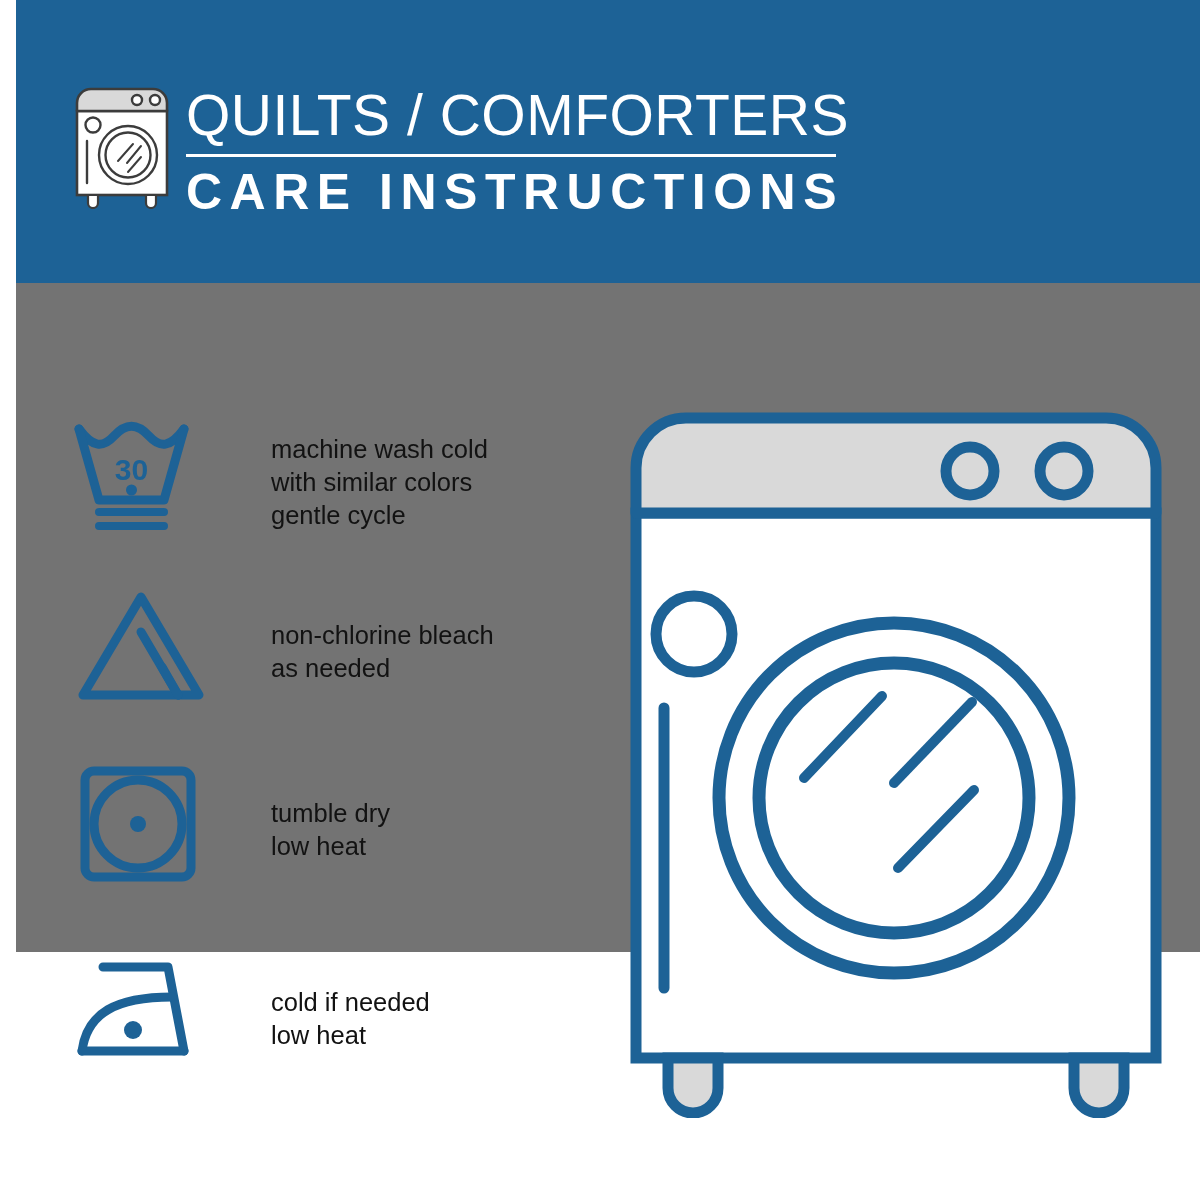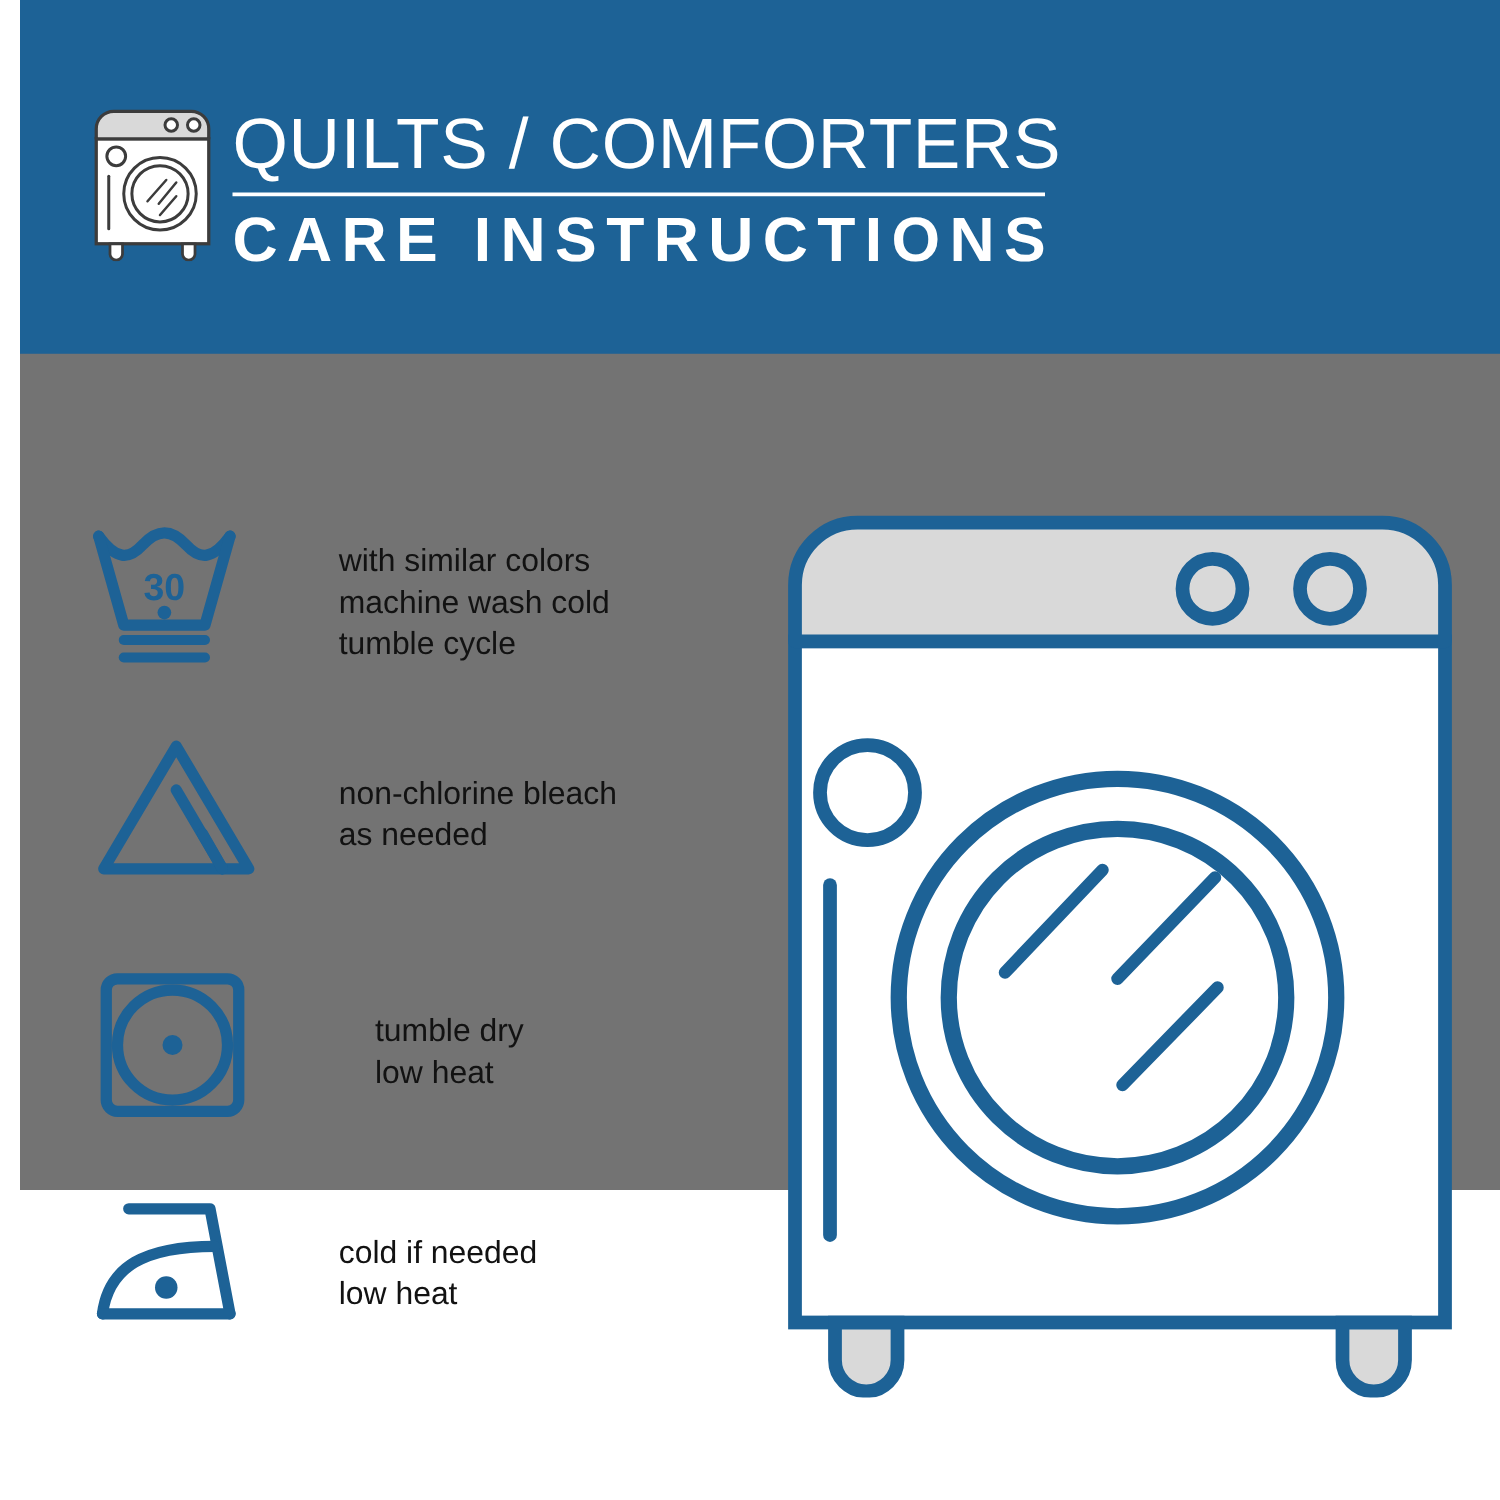--- a/index.html
+++ b/index.html
@@ -87,21 +87,21 @@
   .symbol-row {
     position: absolute;
     left: 55px;
     display: flex;
     align-items: center;
     width: 500px;
   }
 
   .symbol-row.row-0 { top: 18px; }
   .symbol-row.row-1 { top: 188px; }
-  .symbol-row.row-2 { top: 378px; gap: 29px; }
+  .symbol-row.row-2 { top: 366px; }
   .symbol-row.row-3 { top: 555px; }
 
   .symbol-icon {
     width: 145px;
     flex: 0 0 145px;
     display: flex;
     align-items: flex-start;
     justify-content: flex-start;
   }
 
@@ -181,23 +181,23 @@
           </g>
 
           <text x="60.5" y="62" font-family="Liberation Sans, sans-serif" font-size="30" font-weight="700" fill="#1d6296" text-anchor="middle">30</text>
           <circle cx="60.5" cy="72" r="5.5" fill="#1d6296"></circle>
 
           <rect x="24" y="90" width="73" height="8" rx="4" fill="#1d6296"></rect>
           <rect x="24" y="104" width="73" height="8" rx="4" fill="#1d6296"></rect>
         </svg>
       </div>
       <div class="symbol-text">
+        <span class="tline">machine wash cold</span>
         <span class="tline">with similar colors</span>
-        <span class="tline">machine wash cold</span>
-        <span class="tline">tumble cycle</span>
+        <span class="tline">gentle cycle</span>
       </div>
     </div>
 
     <div class="symbol-row row-1">
       <div class="symbol-icon">
         <svg viewBox="0 0 140 116" width="140" height="116" xmlns="http://www.w3.org/2000/svg">
           <g fill="none" stroke="#1d6296" stroke-width="9" stroke-linecap="round" stroke-linejoin="round">
 
             <path d="M70 9 L128 107 L12 107 Z"></path>
 

